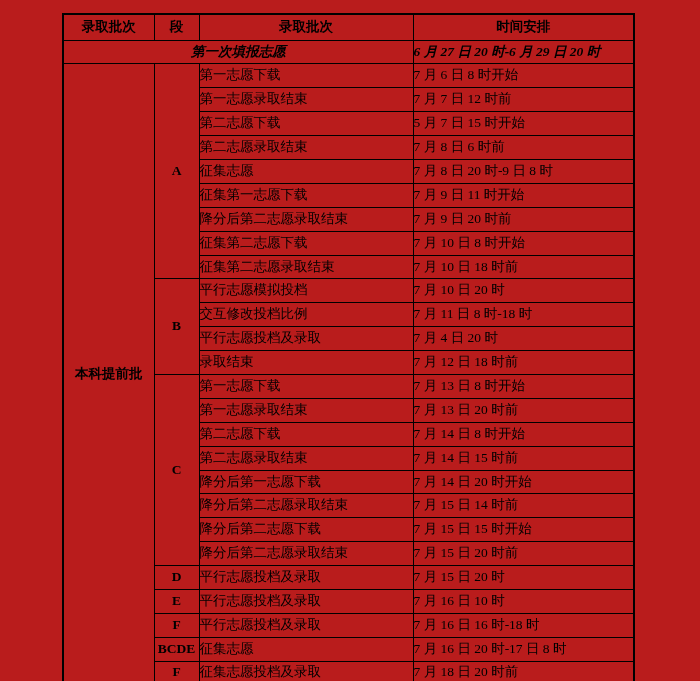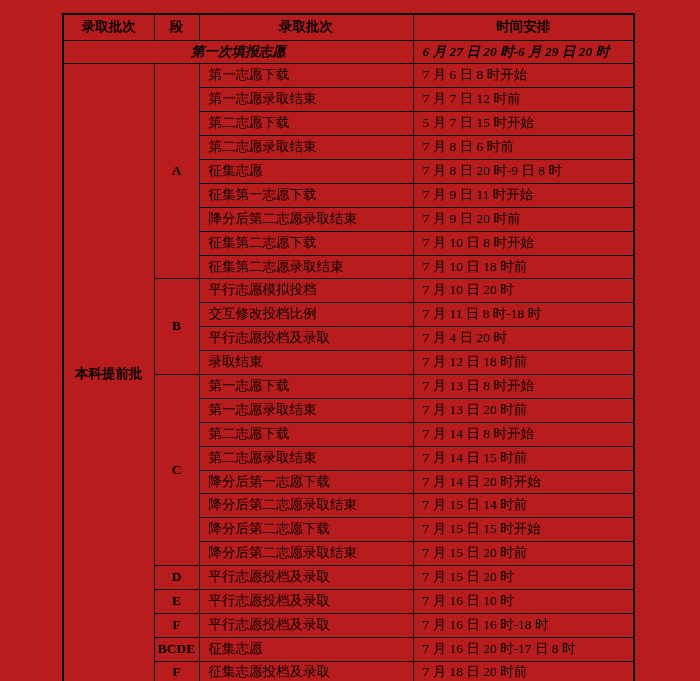--- a/index.html
+++ b/index.html
@@ -39,21 +39,20 @@
   thead tr { height: 26px; }
   thead th {
     font-weight: bold;
     text-align: center;
     border-bottom: 1.5px solid #000000;
   }
   tbody tr { height: 23.9px; }
   td.center { text-align: center; }
   td.left {
     text-align: left;
-    padding-left: 9px;
   }
   td.bold { font-weight: bold; font-style: italic; }
   td.batch {
     text-align: center;
     font-weight: bold;
     vertical-align: middle;
   }
   td.segment {
     text-align: center;
     font-weight: bold;

